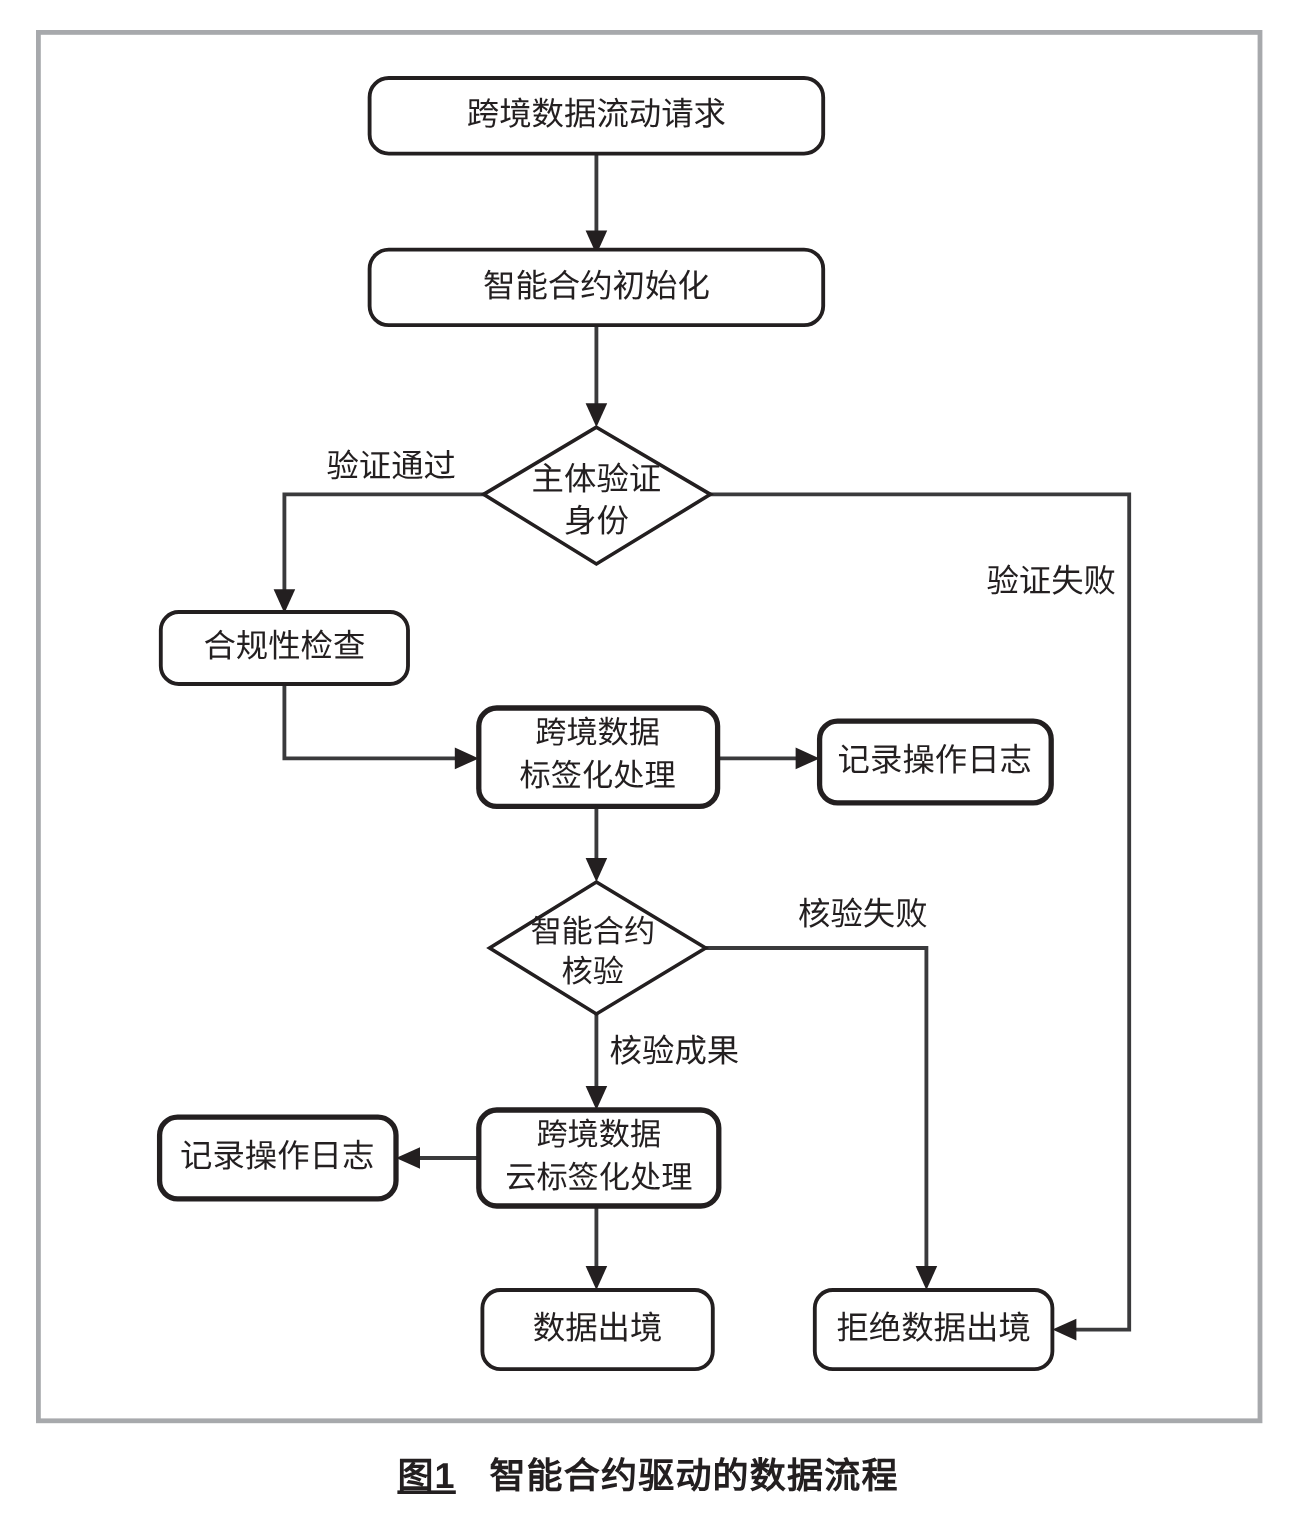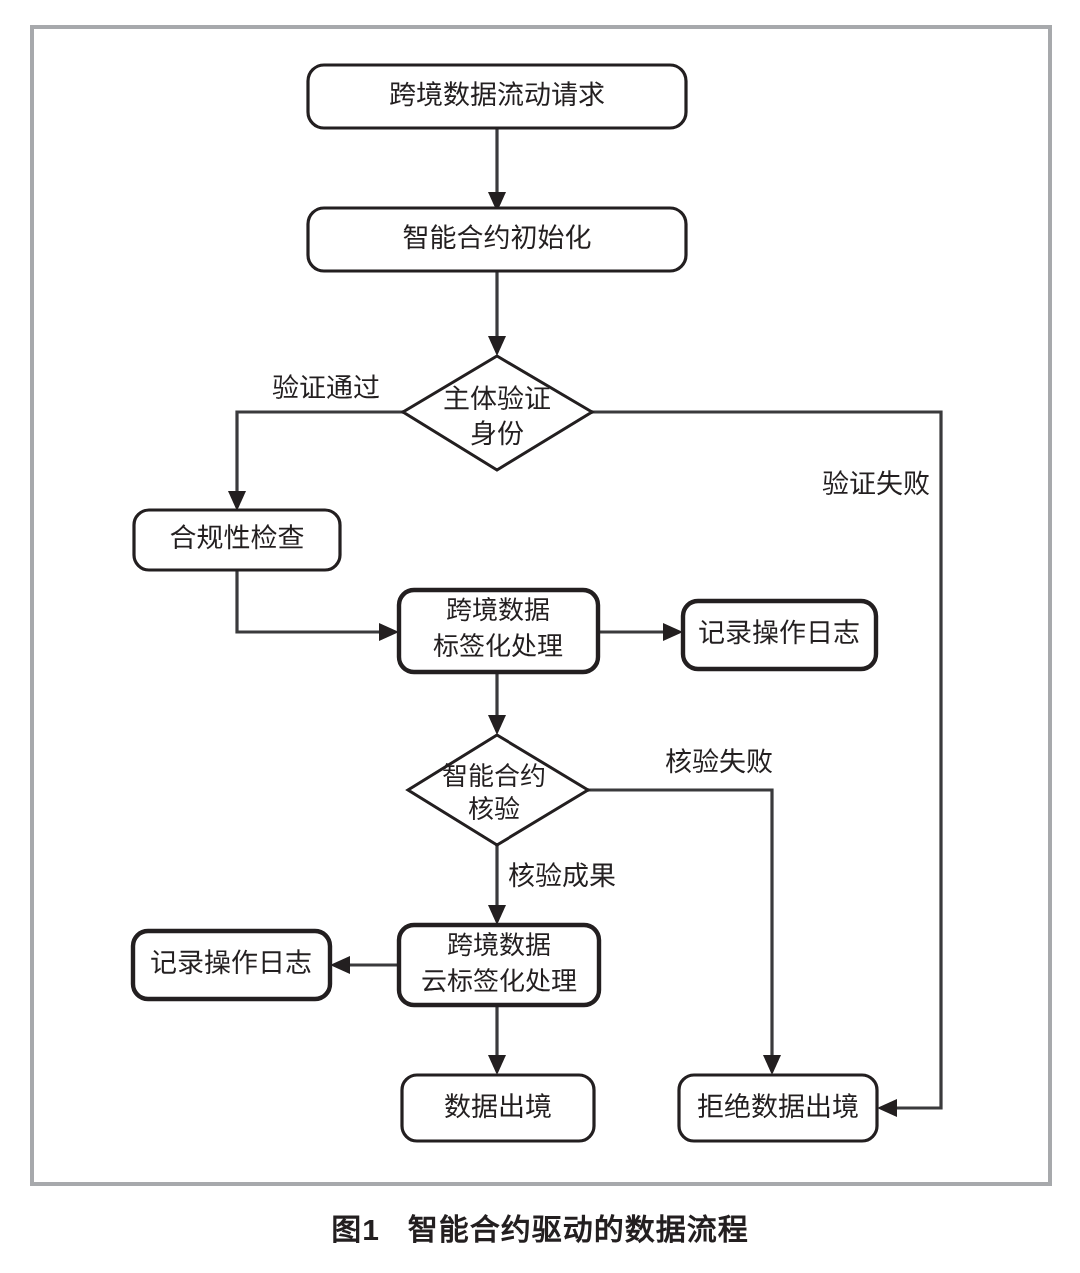--- a/index.html
+++ b/index.html
@@ -82,21 +82,21 @@
     left: 0;
     top: 1205px;
     width: 1080px;
     text-align: center;
     font-family: "Liberation Sans", "DejaVu Sans", sans-serif;
     font-size: 30px;
     font-weight: 600;
     letter-spacing: 1px;
     color: #231f20;
   }
-  #caption .cap-num { margin-right: 28px; }
+  #caption .cap-num { margin-right: 28px; text-decoration: underline; }
 </style>
 </head>
 <body>
 
 <div id="figure-root">
 
   <svg id="flow-svg" viewBox="0 0 1080 1273" xmlns="http://www.w3.org/2000/svg">
 
     <rect class="frame-rect" x="32" y="27" width="1018" height="1157"></rect>
 

